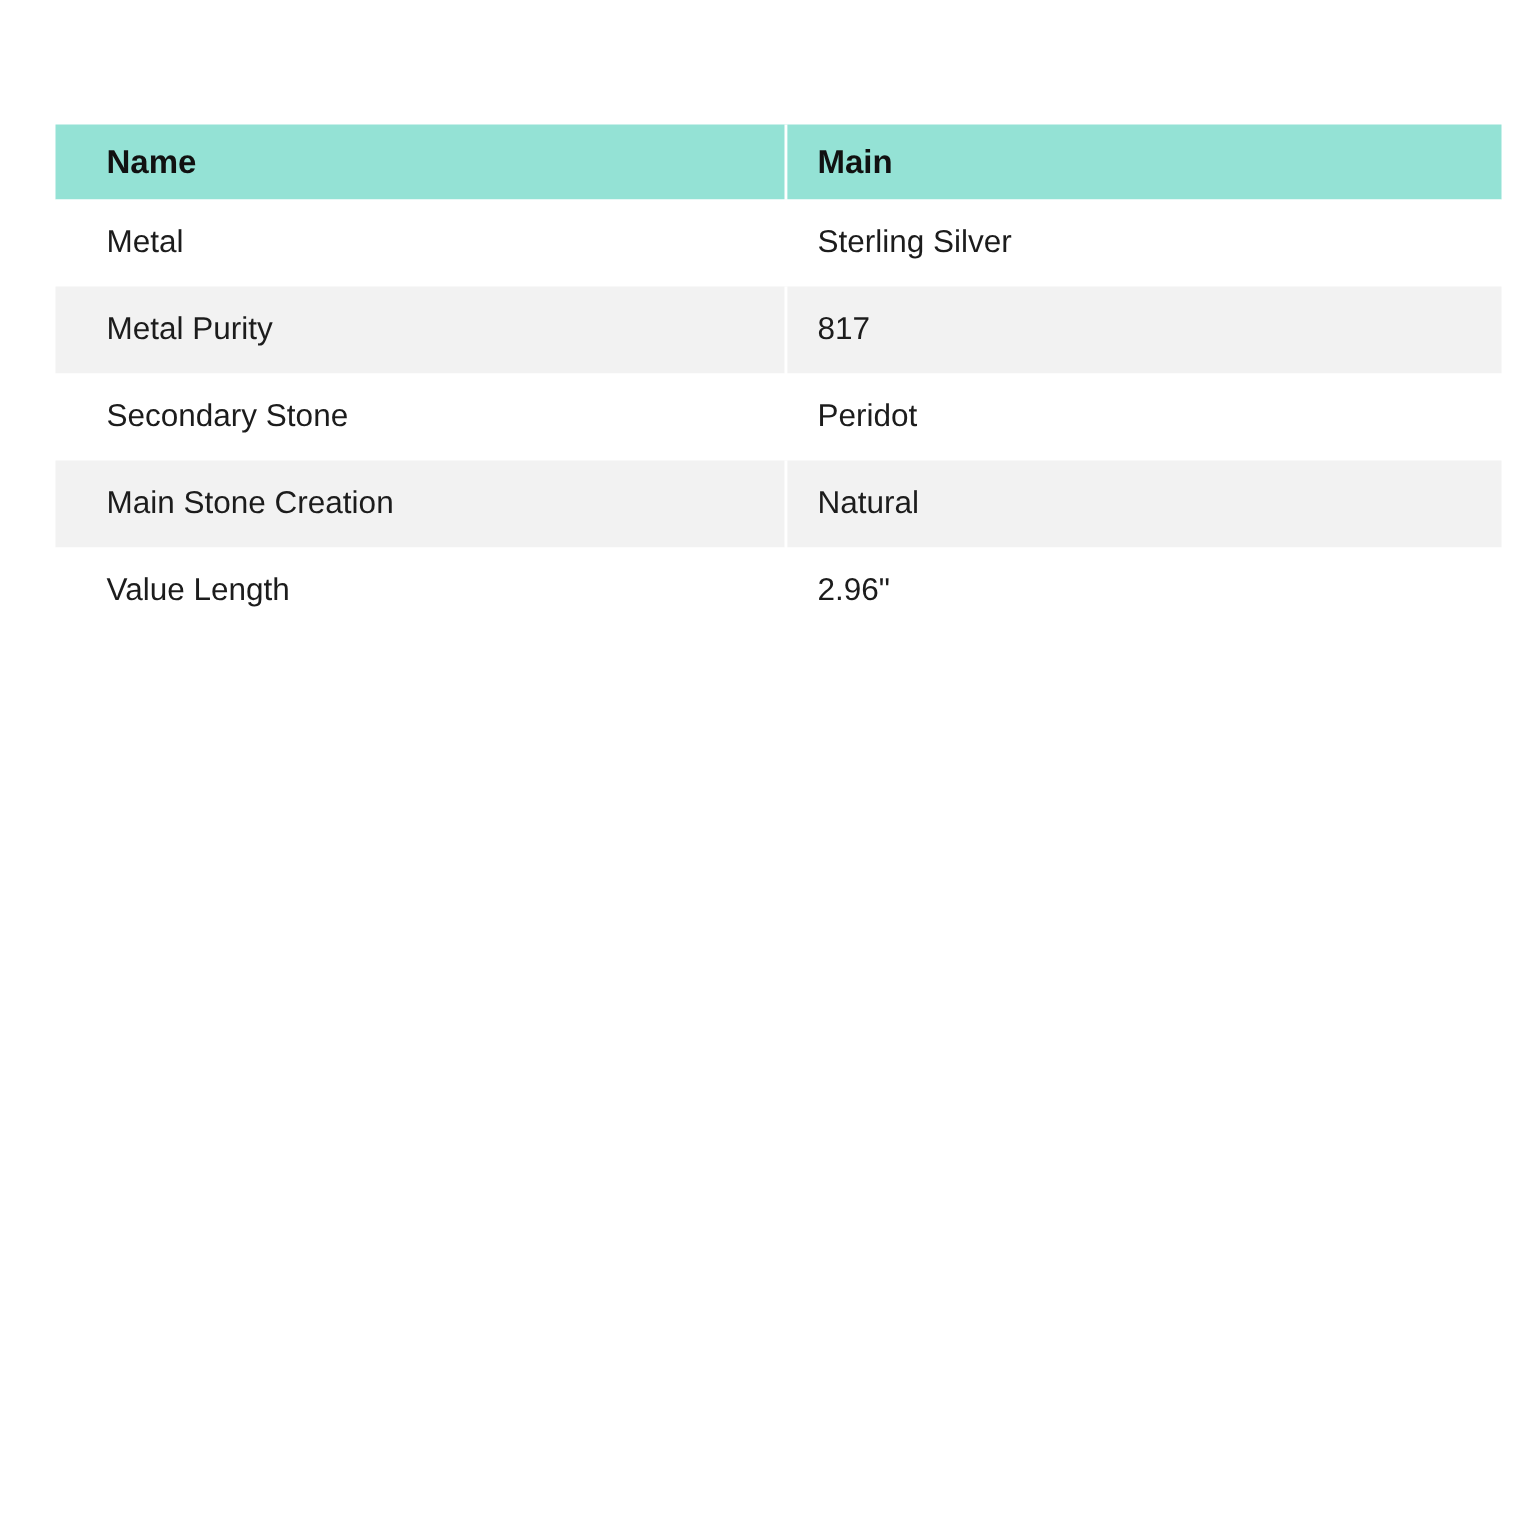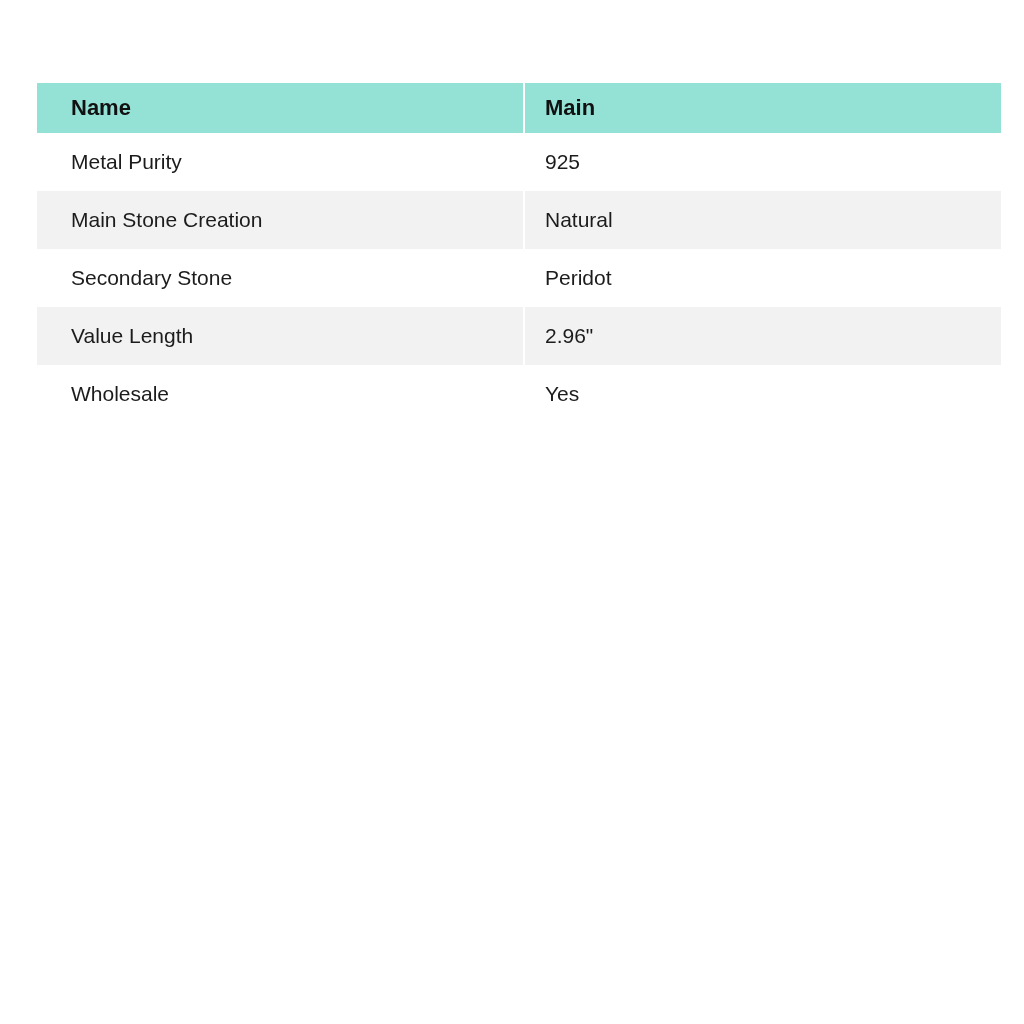--- a/index.html
+++ b/index.html
@@ -70,42 +70,42 @@
       <col class="col-name">
       <col class="col-value">
     </colgroup>
     <thead>
       <tr>
         <th>Name</th>
         <th>Main</th>
       </tr>
     </thead>
     <tbody id="table-body">
+  <tr>
+    <td>Metal</td>
+    <td>Sterling Silver</td>
+  </tr>
 
   <tr>
     <td>Metal Purity</td>
-    <td>925</td>
+    <td>817</td>
   </tr>
 
 
   <tr>
-    <td>Main Stone Creation</td>
-    <td>Natural</td>
+    <td>Secondary Stone</td>
+    <td>Peridot</td>
   </tr>
 
   <tr>
-    <td>Secondary Stone</td>
-    <td>Peridot</td>
+    <td>Main Stone Creation</td>
+    <td>Natural</td>
   </tr>
 
   <tr>
     <td>Value Length</td>
     <td>2.96"</td>
   </tr>
 
 
-  <tr>
-    <td>Wholesale</td>
-    <td>Yes</td>
-  </tr>
 </tbody>
   </table>
 </div>
 
 </body></html>

